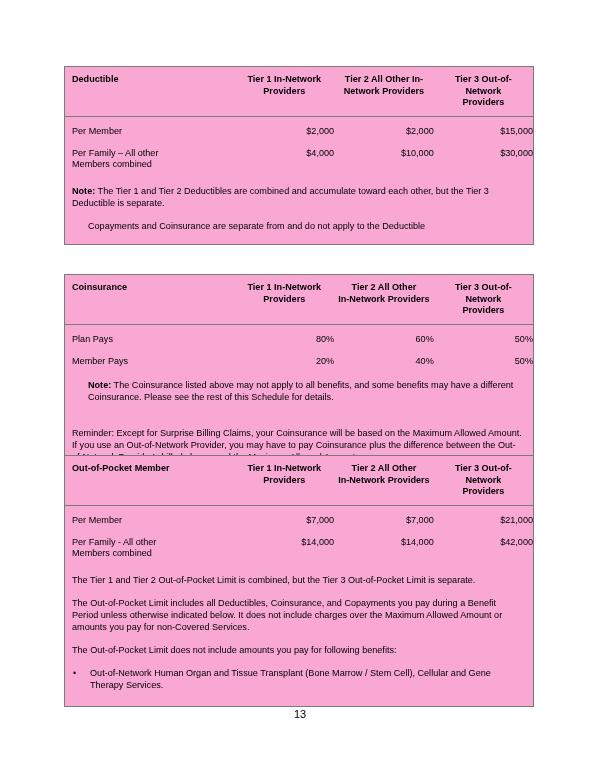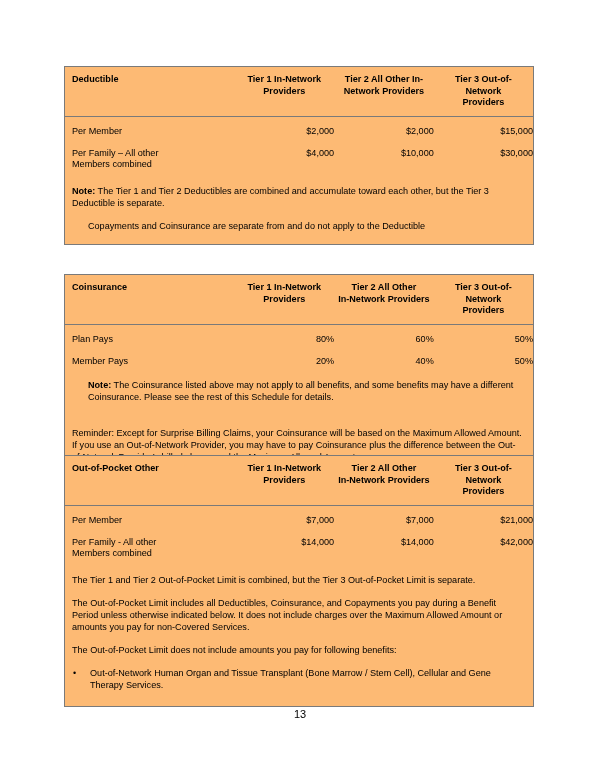--- a/index.html
+++ b/index.html
@@ -21,21 +21,21 @@
     width: 600px;
     height: 776px;
     overflow: hidden;
   }
   .box {
     position: absolute;
     left: 64px;
     width: 470px;
     border: 1px solid #7a7a7a;
     box-sizing: border-box;
-    background: #fdba74;
+    background: #f9a8d4;
   }
   #box-deductible { top: 66px; }
   #box-coinsurance { top: 274px; }
   #box-oop { top: 455px; }
 
   table.sched {
     width: 100%;
     border-collapse: collapse;
     table-layout: fixed;
   }
@@ -233,21 +233,21 @@
     <table class="sched">
       <colgroup>
           <col class="c0">
           <col class="c1">
           <col class="c2">
           <col class="c3">
         </colgroup>
       <thead>
         <tr>
           <th class="lbl">
-            <span>Out-of-Pocket Other</span>
+            <span>Out-of-Pocket Member</span>
           </th>
           <th class="val">
             <span>Tier 1 In-Network</span><br>
             <span>Providers</span>
           </th>
           <th class="val">
             <span>Tier 2 All Other</span><br>
             <span>In-Network Providers</span>
           </th>
           <th class="val">

